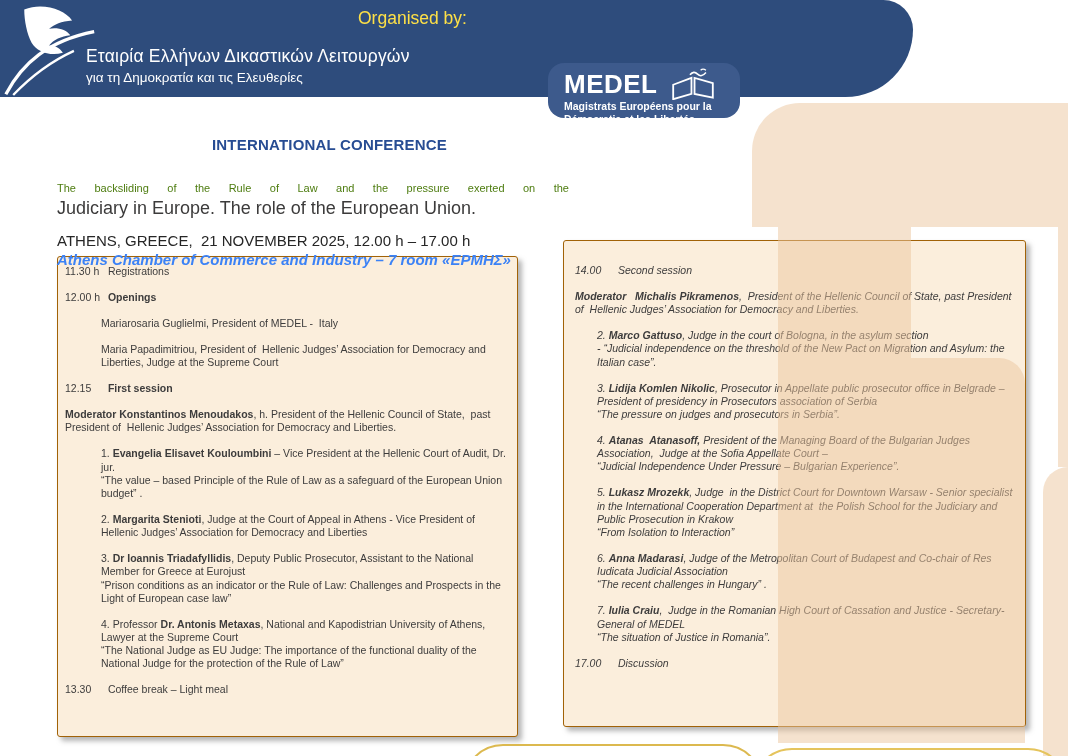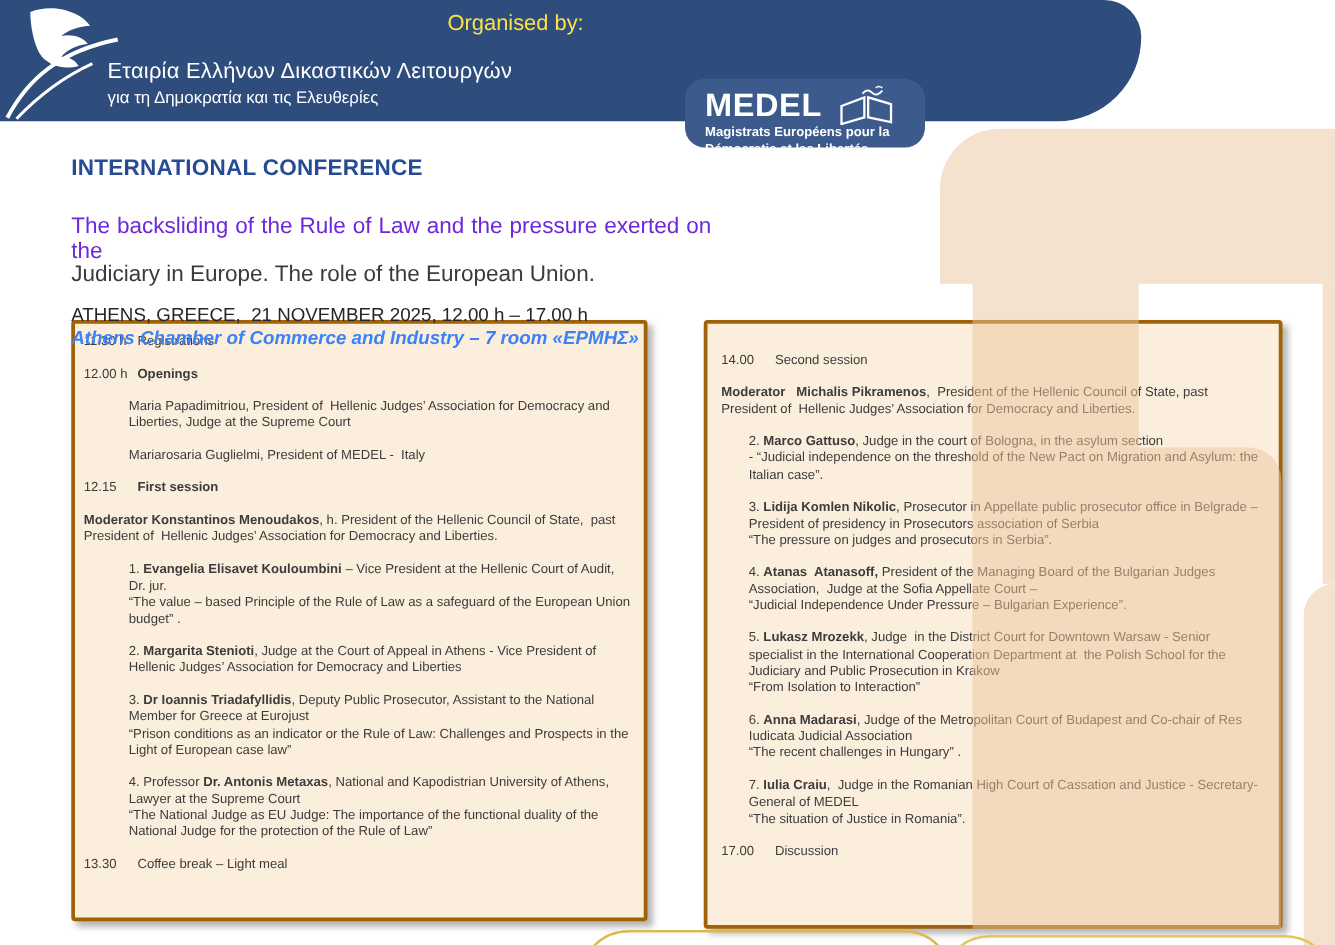--- a/index.html
+++ b/index.html
@@ -29,32 +29,32 @@
   .shape-c { left:778px; top:358px; width:247px; height:385px; border-radius:0 26px 0 0; }
   .shape-d { left:1043px; top:467px; width:25px; height:289px; border-radius:40px 0 0 0; }
   .shape-e { left:1058px; top:227px; width:10px; height:240px; }
 
   .ellipse { position:absolute; border:2px solid #dcb94f; border-radius:40px; background:transparent; z-index:2; }
   .e1 { left:463px; top:744px; width:296px; height:80px; }
   .e2 { left:752px; top:748px; width:312px; height:80px; border-color:#e5c45c; }
 
   
   .intro { position:absolute; left:57px; top:124px; width:545px; z-index:5; }
-  .title { margin:0; font-size:18px; font-weight:bold; color:#274c93; letter-spacing:0.2px; }
-  .sub1 { margin-top:26px; width:512px; font-size:18px; color:#6d28d9; line-height:19.5px;
+  .title { margin:12px; font-size:15px; font-weight:bold; color:#274c93; letter-spacing:0.2px;text-align:center; }
+  .sub1 { margin-top:26px; width:512px; font-size:11px; color:#4d7c0f; line-height:19.5px;
           text-align:justify; text-align-last:justify; }
   .sub2 { font-size:18px; color:#3c3b3b; line-height:19.5px; }
   .when  { margin-top:14px; font-size:15px; font-weight:normal; color:#262626; line-height:18.5px; }
   .where { font-size:15px; font-weight:bold; color:#3b82f6; line-height:18.5px;font-style:italic; }
 
   
-  .panel { position:absolute; background:#fbeedc; border:3px solid #a16207; border-radius:3px;
+  .panel { position:absolute; background:#fbeedc; border:1px solid #a16207; border-radius:3px;
            box-shadow:4px 4px 5px rgba(110,110,110,0.5); box-sizing:border-box; z-index:1; }
   .panel-left  { left:57px;  top:256px; width:461px; height:481px; }
-  .panel-right { left:563px; top:256px; width:463px; height:487px; }
+  .panel-right { left:563px; top:240px; width:463px; height:487px;font-style:italic; }
   .pcontent { position:relative; z-index:5; font-size:10.5px; line-height:13.2px; color:#3d3c3c;
               padding:8px 10px 0 7px; }
   .panel-right .pcontent { padding-top:23px; padding-left:11px; }
   .pcontent p { margin:0 0 12.8px 0; }
   .time { display:inline-block; min-width:40px; }
   .panel-left  .indent { margin-left:36px; }
   .panel-right .indent { margin-left:22px; }
   .quote { display:block; }
   b { font-weight:bold; }
 </style>
@@ -102,22 +102,22 @@
     <div class="sub1 t">The backsliding of the Rule of Law and the pressure exerted on the</div>
     <div class="sub2 t">Judiciary in Europe. The role of the European Union.</div>
     <div class="when t">ATHENS, GREECE,  21 NOVEMBER 2025, 12.00 h – 17.00 h</div>
     <div class="where t">Athens Chamber of Commerce and Industry – 7 room «ΕΡΜΗΣ»</div>
   </div>
 
   <div class="panel panel-left">
     <div class="pcontent">
       <p class="row"><span class="time t">11.30 h</span> <span class="t">Registrations</span></p>
       <p class="row"><span class="time t">12.00 h</span> <b class="t">Openings</b></p>
+      <p class="indent t">Mariarosaria Guglielmi, President of MEDEL -  Italy</p>
       <p class="indent t">Maria Papadimitriou, President of  Hellenic Judges’ Association for Democracy and Liberties, Judge at the Supreme Court</p>
-      <p class="indent t">Mariarosaria Guglielmi, President of MEDEL -  Italy</p>
       <p class="row"><span class="time t">12.15</span> <b class="t">First session</b></p>
       <p class="moderator"><b class="t">Moderator Konstantinos Menoudakos</b><span class="t">, h. President of the Hellenic Council of State,  past President of  Hellenic Judges’ Association for Democracy and Liberties.</span></p>
       <p class="indent speaker"><span class="t">1. </span><span class="t"></span><b class="t">Evangelia Elisavet Kouloumbini</b><span class="t"> – Vice President at the Hellenic Court of Audit, Dr. jur.</span><span class="quote t">“The value – based Principle of the Rule of Law as a safeguard of the European Union budget” .</span></p>
       <p class="indent speaker"><span class="t">2. </span><span class="t"></span><b class="t">Margarita Stenioti</b><span class="t">, Judge at the Court of Appeal in Athens - Vice President of  Hellenic Judges’ Association for Democracy and Liberties</span></p>
       <p class="indent speaker"><span class="t">3. </span><span class="t"></span><b class="t">Dr Ioannis Triadafyllidis</b><span class="t">, Deputy Public Prosecutor, Assistant to the National  Member for Greece at Eurojust</span><span class="quote t">“Prison conditions as an indicator or the Rule of Law: Challenges and Prospects in the Light of European case law”</span></p>
       <p class="indent speaker"><span class="t">4. </span><span class="t">Professor </span><b class="t">Dr. Antonis Metaxas</b><span class="t">, National and Kapodistrian University of Athens, Lawyer at the Supreme Court</span><span class="quote t">“The National Judge as EU Judge: The importance of the functional duality of the National Judge for the protection of the Rule of Law”</span></p>
       <p class="row"><span class="time t">13.30</span> <span class="t">Coffee break – Light meal</span></p>
     </div>
   </div>
 

